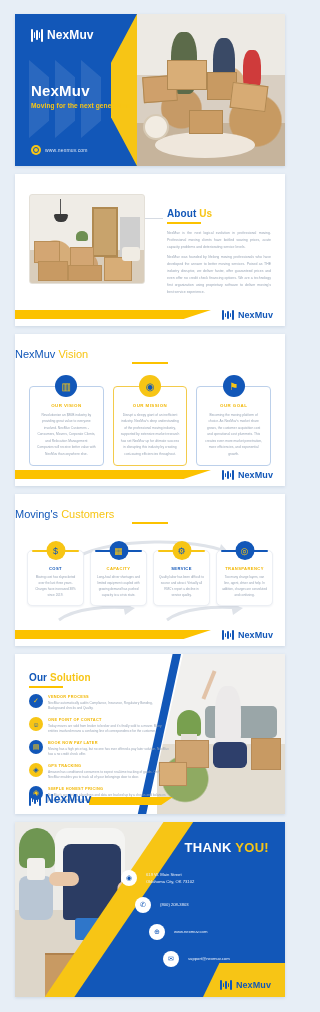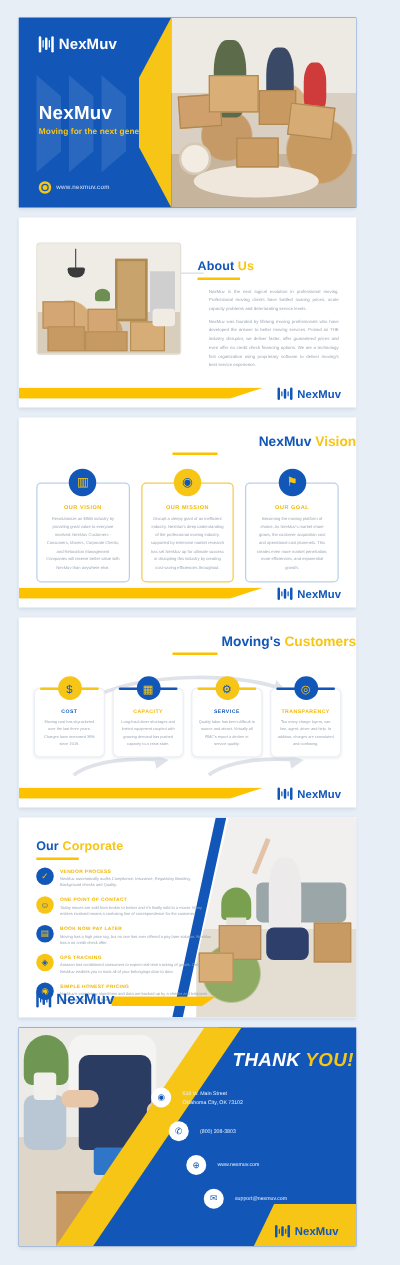--- a/index.html
+++ b/index.html
@@ -114,27 +114,27 @@
   .s2 .pic .x5 { left: 74px; top: 62px; width: 28px; height: 24px; background: #d7ad77; }
   .s2 .pic .pillow { position: absolute; left: 92px; top: 52px; width: 18px; height: 14px;
     background: #f0ece4; border-radius: 3px; }
   .s2 .pic .plant { position: absolute; left: 46px; top: 36px; width: 12px; height: 10px;
     background: #6e8f52; border-radius: 50% 50% 20% 20%; }
 
   .s2 .rule { position: absolute; left: 130px; top: 44px; width: 18px; height: 1px; background: #d6dbe3; }
   .hd { position: absolute; font-size: 10px; font-weight: bold; color: #1257b8; letter-spacing: .1px; }
   .hd .y { color: #f7c515; }
   .hd .ul { position: absolute; left: 0; bottom: -5px; width: 34px; height: 2px; background: #fcc200; }
-  .s2 .hd { left: 143px; top: 34px; }
+  .s2 .hd { left: 152px; top: 34px; }
   .s2 .body { position: absolute; left: 152px; top: 56px; width: 104px; }
   .s2 .body p { color: #9aa6b6; font-size: 3.5px; line-height: 1.95; text-align: justify; margin-bottom: 4px; }
 
   
-  .ctitle { position: relative; text-align: right; padding-top: 14px;
-    font-size: 11px; font-weight: bold; color: #1257b8; margin-left: 12px; }
+  .ctitle { position: relative; text-align: left; padding-top: 14px;
+    font-size: 11px; font-weight: normal; color: #1257b8; }
   .ctitle .y { color: #f7c515; }
   .ctitle .ul { position: absolute; left: 50%; transform: translateX(-50%); bottom: -4px;
     width: 36px; height: 2px; background: #fcc200; }
   .s3 .cards { position: absolute; left: 14px; top: 52px; right: 14px;
     display: flex; justify-content: space-between; gap: 9px; }
   .card { position: relative; flex: 1; border: 1px solid #bcd0ea; border-radius: 4px;
     padding: 16px 7px 8px; min-height: 66px; background: #fff; }
   .card.mid { border-color: #f3cb4b; }
   .card .ic { position: absolute; left: 50%; top: -12px; transform: translateX(-50%);
     width: 22px; height: 22px; border-radius: 50%; background: #1257b8;
@@ -237,22 +237,22 @@
     background: #f7c515;
     clip-path: polygon(55% 0, 68% 0, 24% 100%, 11% 100%);
   }
   .s6 .bluepanel {
     position: absolute; left: 0; top: 0; width: 100%; height: 100%;
     background: #1257b8;
     clip-path: polygon(66% 0, 100% 0, 100% 100%, 22% 100%);
   }
   .s6 .corner { position: absolute; right: 0; bottom: 0; width: 82px; height: 34px;
     background: #f7c515; clip-path: polygon(20% 0, 100% 0, 100% 100%, 0 100%); }
-  .s6 .ty { position: absolute; right: 2px; top: 18px; font-size: 15px; font-weight: bold;
-    color: #ffffff; letter-spacing: .3px; font-style: italic; }
+  .s6 .ty { position: absolute; right: 16px; top: 18px; font-size: 13px; font-weight: bold;
+    color: #ffffff; letter-spacing: .3px; }
   .s6 .ty .y { color: #f7c515; }
   .s6 .contacts { position: absolute; left: 106px; top: 48px; right: 12px; }
   .crow { display: flex; align-items: center; gap: 9px; margin-bottom: 11px; }
   .crow .cic { flex: none; width: 16px; height: 16px; border-radius: 50%; background: #ffffff;
     color: #1257b8; display: flex; align-items: center; justify-content: center; font-size: 7px; }
   .crow .ctx { color: #eaf0fa; font-size: 4.2px; line-height: 1.75; }
   .crow.r2 { margin-left: 14px; }
   .crow.r3 { margin-left: 28px; }
   .crow.r4 { margin-left: 42px; }
   .s6 .footlogo { right: 14px; bottom: 7px; }
@@ -459,21 +459,21 @@
         <div class="jeans"></div>
       <div class="bx y1"></div>
         <div class="bx y2"></div>
         <div class="bx y3"></div>
     </div>
     <div class="diag"></div>
     <div class="stripe"></div>
 
     <div class="hd">
       <span>Our</span>
-      <span class="y">Corporate</span>
+      <span class="y">Solution</span>
       <span class="ul"></span>
     </div>
 
     <div class="list">
       <div class="srow">
         <span class="ic">✓</span>
         <span class="tx">
           <h5>VENDOR PROCESS</h5>
           <p>NexMuv automatically audits Compliance, Insurance, Regulatory Bonding, Background checks and Quality.</p>
         </span>

